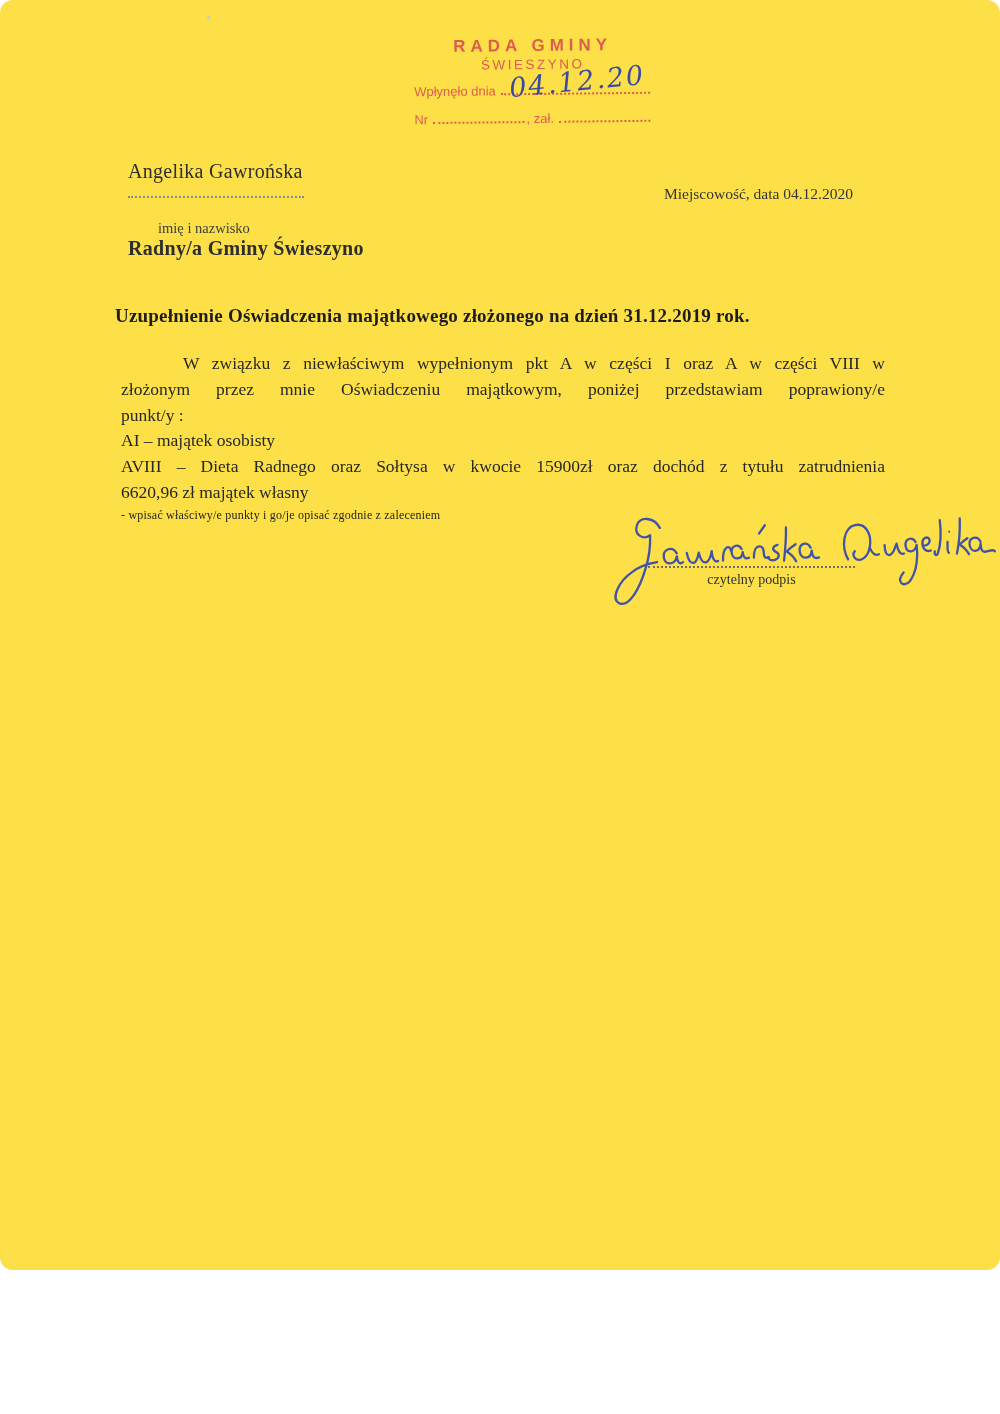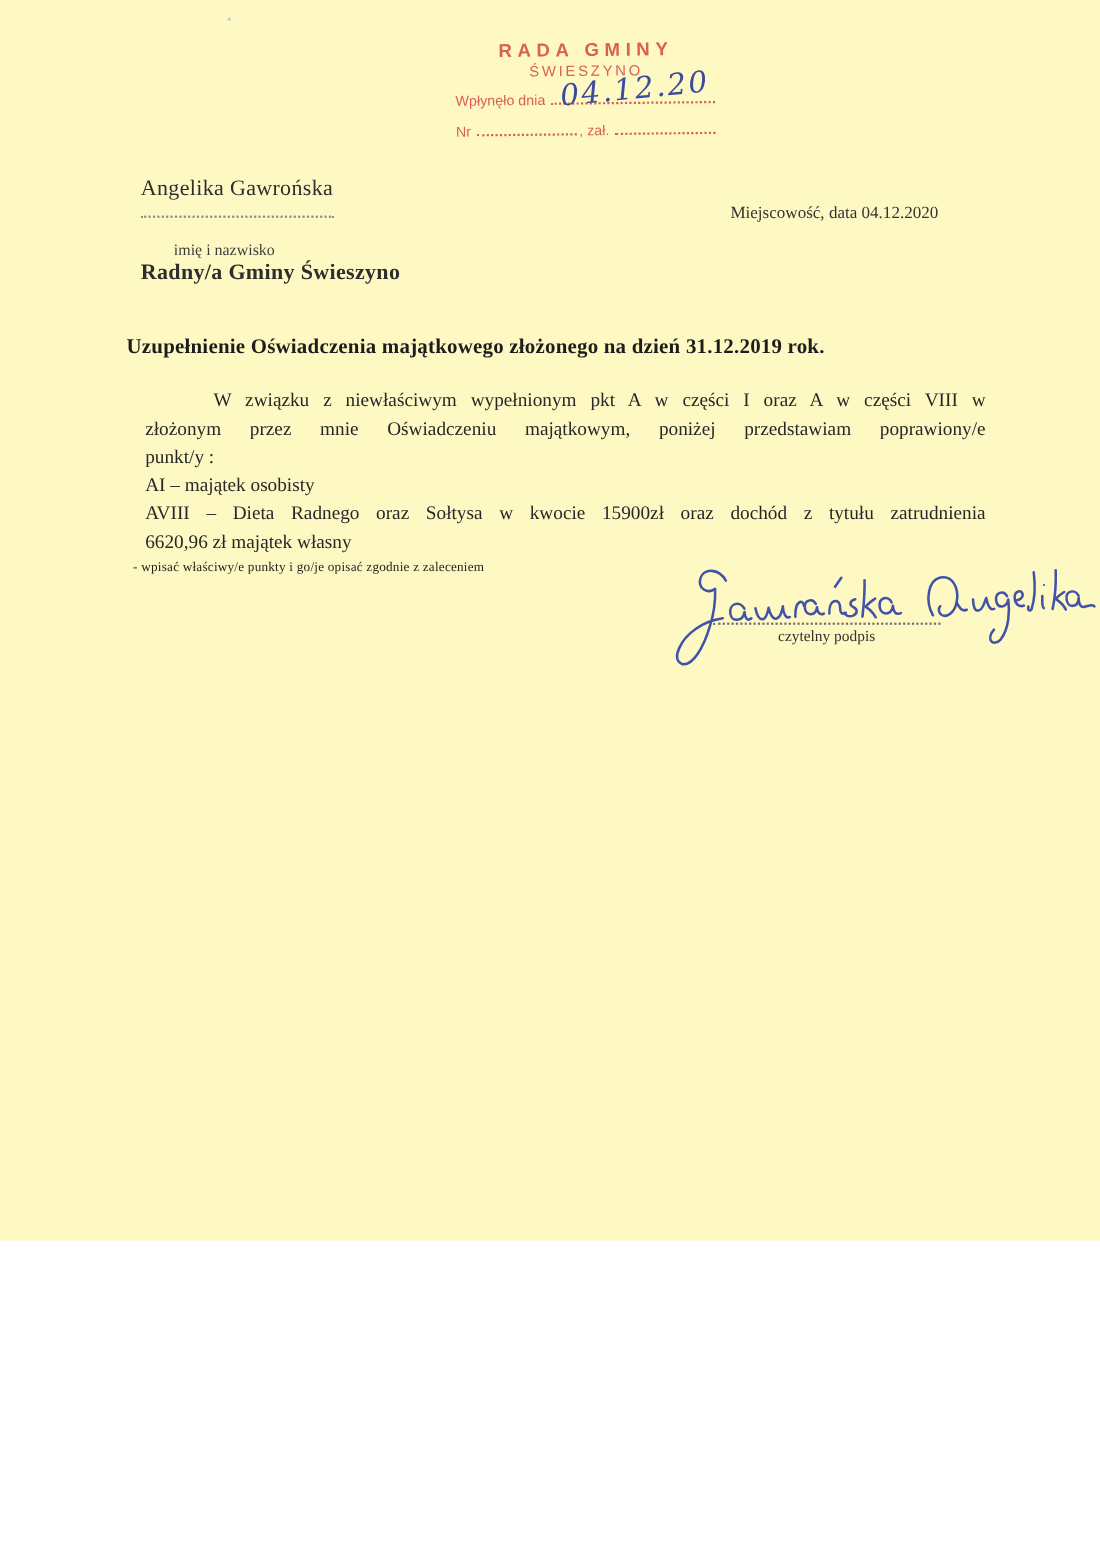--- a/index.html
+++ b/index.html
@@ -1,19 +1,19 @@
 <!DOCTYPE html>
 <html lang="pl"><head>
 <meta charset="utf-8">
 <title>Scanned document</title>
 <style>
   html,body{margin:0;padding:0;background:#ffffff;}
   .page{
-    position:relative;width:1000px;height:1128px;background:#fef9c3;
-    font-family:"Liberation Serif",serif;color:#2e2e2e;overflow:hidden;
+    position:relative;width:1000px;height:1270px;background:#fde047;
+    font-family:"Liberation Serif",serif;color:#2e2e2e;overflow:hidden;border-radius:13px;
   }
   
   .stamp{
     position:absolute;left:414px;top:36px;width:238px;
     color:#d9534f;font-family:"Liberation Sans",sans-serif;
     transform:rotate(-0.6deg);
   }
   .stamp-l1{font-size:17px;font-weight:bold;letter-spacing:5px;text-align:center;white-space:nowrap;opacity:.92;}
   .stamp-l2{font-size:13.5px;letter-spacing:2.5px;text-align:center;margin-top:1px;opacity:.92;}
   .stamp-row{display:flex;align-items:flex-end;font-size:13px;white-space:nowrap;opacity:.92;}
@@ -30,21 +30,21 @@
   .sender-name{position:absolute;left:128px;top:160px;font-size:20px;letter-spacing:.3px;}
   .name-line{position:absolute;left:128px;top:196px;width:176px;height:0;border-bottom:2px dotted #8a8a8a;}
   .name-caption{position:absolute;left:158px;top:201px;font-size:14.5px;color:#3d3d3d;margin-top:19px;}
   .dateline{position:absolute;left:664px;top:185px;font-size:15.5px;color:#343434;}
   .role{position:absolute;left:128px;top:237px;font-size:20px;letter-spacing:.3px;font-weight:bold;}
   
   .doc-title{
     position:absolute;left:115px;right:75px;top:305px;text-align:left;
     font-weight:bold;font-size:19px;color:#1d1d1d;letter-spacing:.2px;
   }
-  .bodytext{position:absolute;left:132px;top:351px;width:764px;font-size:17.5px;line-height:25.8px;color:#272727;}
+  .bodytext{position:absolute;left:121px;top:351px;width:764px;font-size:17.5px;line-height:25.8px;color:#272727;}
   .jline{text-align:justify;text-align-last:justify;}
   .indent{text-indent:62px;}
   .footnote{position:absolute;left:121px;top:508px;font-size:12px;font-weight:normal;color:#1f1f1f;letter-spacing:.2px;}
   
   .sig-line{position:absolute;left:648px;top:566px;width:207px;height:0;border-bottom:2px dotted #6f6f6f;}
   .sig-caption{position:absolute;left:648px;top:572px;width:207px;text-align:center;font-size:14px;color:#303030;}
   .sig-svg{position:absolute;left:611px;top:503px;width:388px;height:110px;}
   .sig-svg path{fill:none;stroke:#4053a8;stroke-width:2.3;stroke-linecap:round;stroke-linejoin:round;}
   
   .speck{position:absolute;border-radius:50%;}

